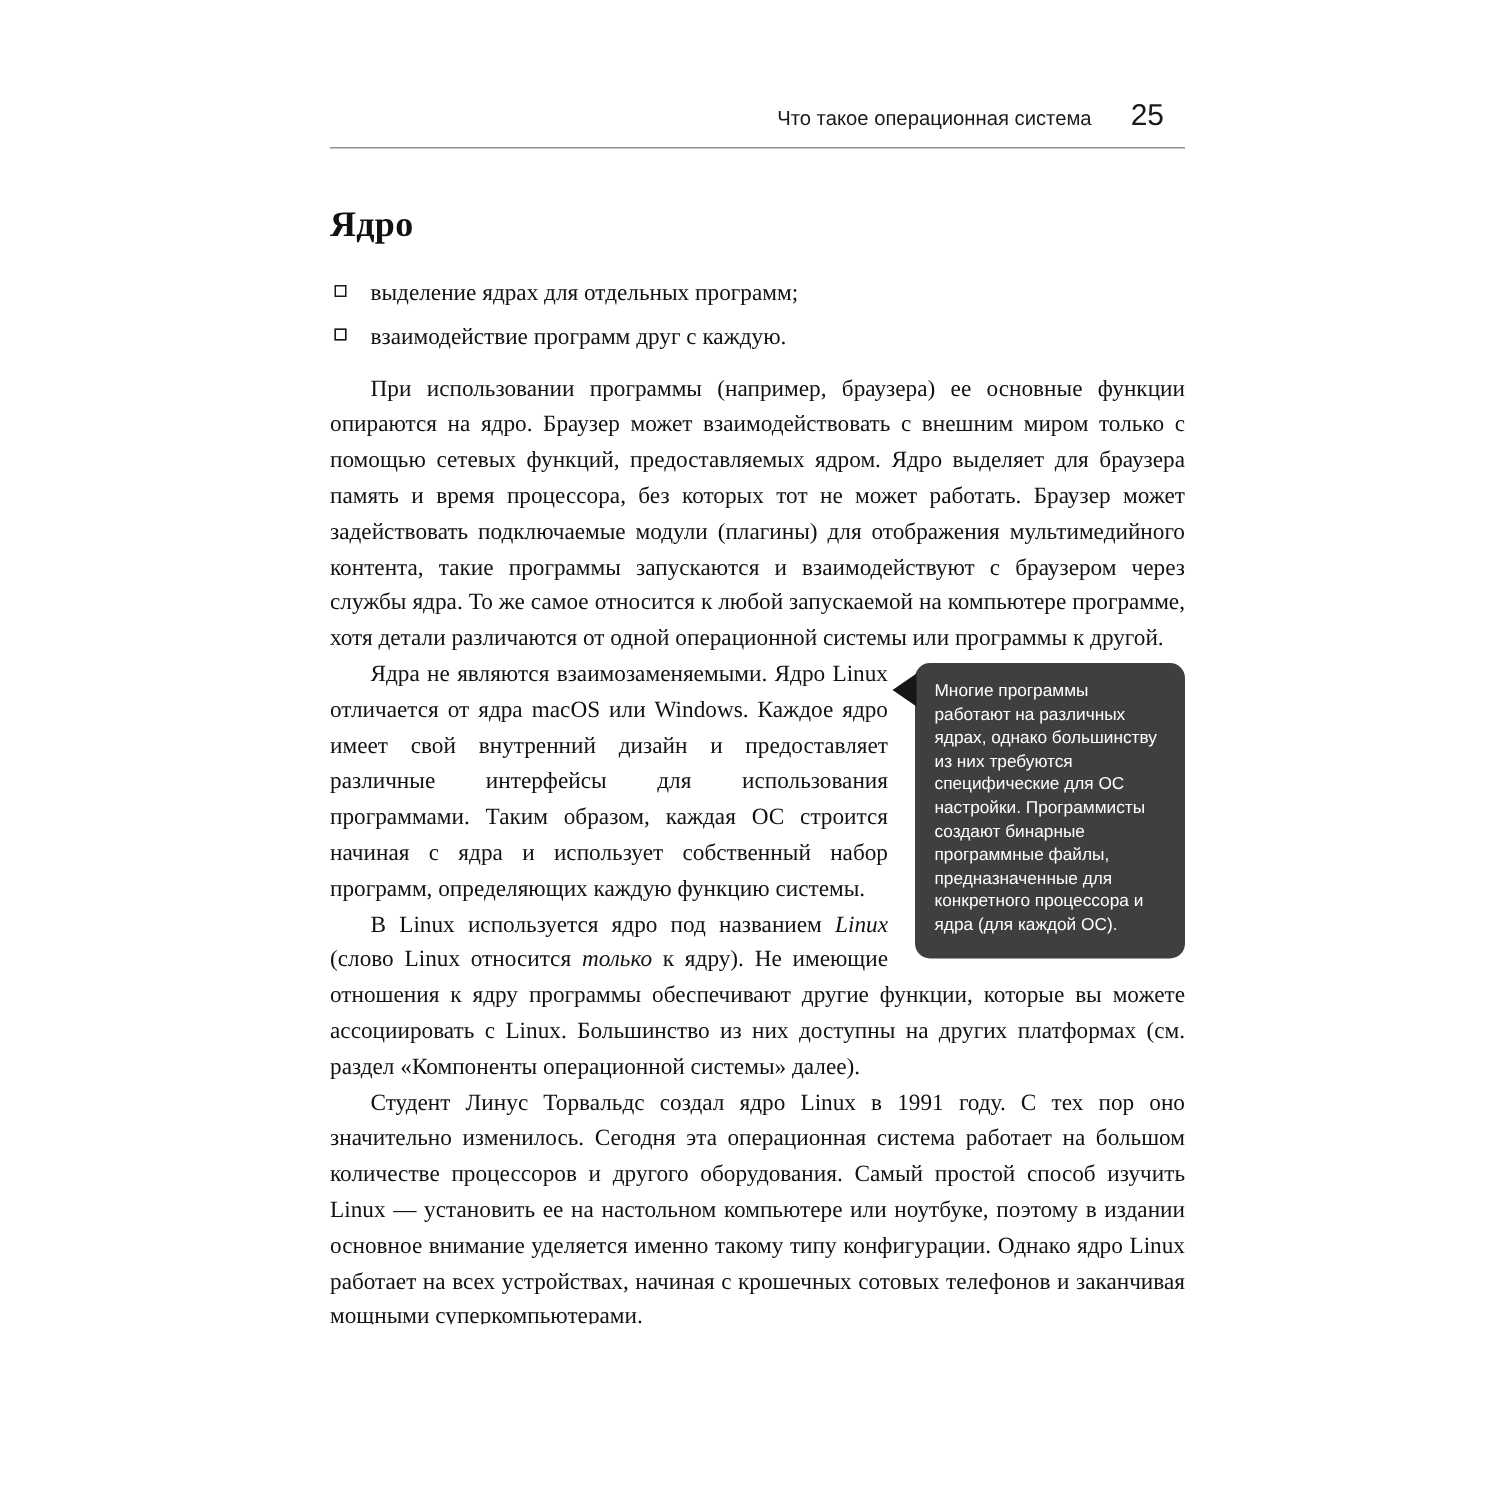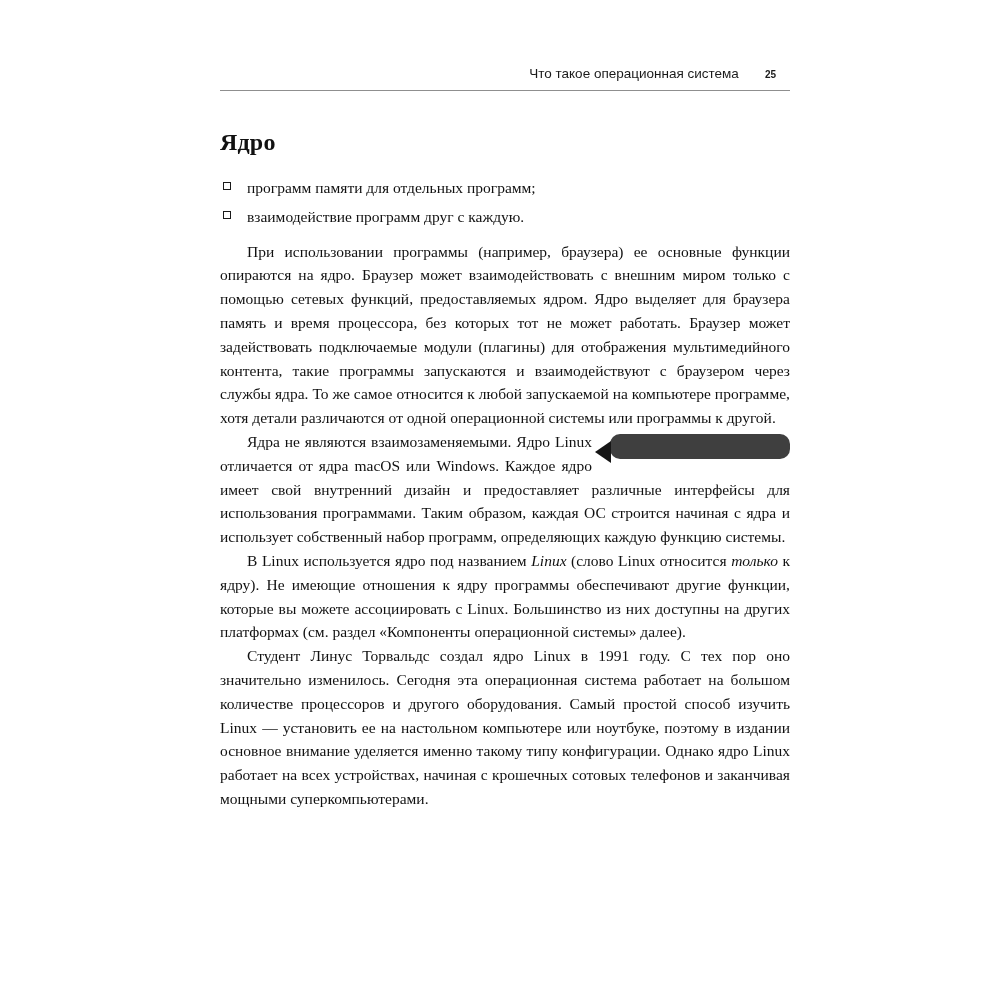--- a/index.html
+++ b/index.html
@@ -22,21 +22,21 @@
   .page-header {
     display: flex;
     justify-content: flex-end;
     align-items: baseline;
     gap: 26px;
     padding-right: 14px;
     font-family: "Liberation Sans", "DejaVu Sans", sans-serif;
     font-size: 13.5px;
     color: #1a1a1a;
   }
-  .page-number { font-weight: bold; font-size: 10px; }
+  .page-number { font-weight: normal; font-size: 20px; }
   .header-rule {
     border: none;
     border-top: 1px solid #8f8f8f;
     margin-top: 9px;
     height: 0;
   }
   .section-heading {
     font-size: 24px;
     font-weight: bold;
     margin: 38px 0 20px 0;
@@ -110,30 +110,31 @@
       <span class="page-number">25</span>
     </header>
     <hr class="header-rule">
 
     <h1 class="section-heading">Ядро</h1>
 
     <div class="body-copy">
 
 
       <ul class="bullet-list">
-        <li><span class="square-marker"></span><span>программ памяти для отдельных программ;</span></li>
+        <li><span class="square-marker"></span><span>выделение ядрах для отдельных программ;</span></li>
         <li><span class="square-marker"></span></li>
         <li><span class="square-marker"></span><span>взаимодействие программ друг с каждую.</span></li>
       </ul>
 
       <p class="para">При использовании программы (например, браузера) ее основные функции опираются на ядро. Браузер может взаимодействовать с внешним миром только с помощью сетевых функций, предоставляемых ядром. Ядро выделяет для браузера память и время процессора, без которых тот не может работать. Браузер может задействовать подключаемые модули (плагины) для отображения мультимедийного контента, такие программы запускаются и взаимодействуют с браузером через службы ядра. То же самое относится к любой запускаемой на компьютере программе, хотя детали различаются от одной операционной системы или программы к другой.</p>
 
 
       <aside class="note-box">
         <span class="note-arrow"></span>
+        <p class="note-text">Многие программы работают на различных ядрах, однако большинству из них требуются специфические для ОС настройки. Программисты создают бинарные программные файлы, предназначенные для конкретного процессора и ядра (для каждой ОС).</p>
       </aside>
 
       <p class="para">Ядра не являются взаимозаменяемыми. Ядро Linux отличается от ядра macOS или Windows. Каждое ядро имеет свой внутренний дизайн и предоставляет различные интерфейсы для использования программами. Таким образом, каждая ОС строится начиная с ядра и использует собственный набор программ, определяющих каждую функцию системы.</p>
 
       <p class="para"><span>В Linux используется ядро под названием </span><em class="inline-italic">Linux</em><span> (слово Linux относится </span><em class="inline-italic">только</em><span> к ядру). Не имеющие отношения к ядру программы обеспечивают другие функции, которые вы можете ассоциировать с Linux. Большинство из них доступны на других платформах (см. раздел «Компоненты операционной системы» далее).</span></p>
 
       <p class="para">Студент Линус Торвальдс создал ядро Linux в 1991 году. С тех пор оно значительно изменилось. Сегодня эта операционная система работает на большом количестве процессоров и другого оборудования. Самый простой способ изучить Linux — установить ее на настольном компьютере или ноутбуке, поэтому в издании основное внимание уделяется именно такому типу конфигурации. Однако ядро Linux работает на всех устройствах, начиная с крошечных сотовых телефонов и заканчивая мощными суперкомпьютерами.</p>
 
     </div>
   </div>

